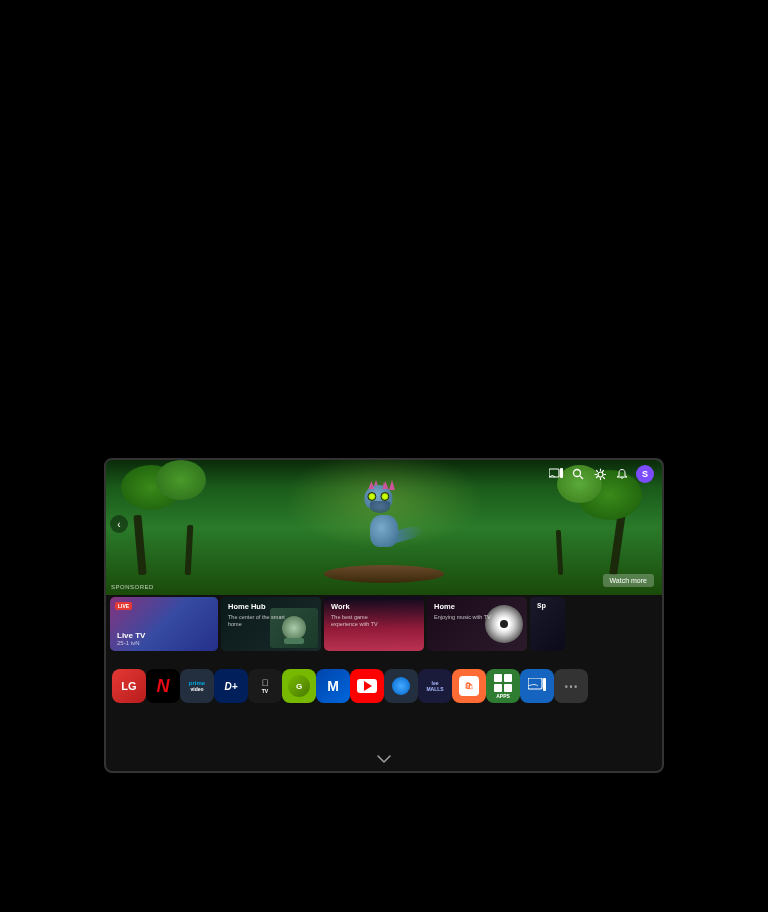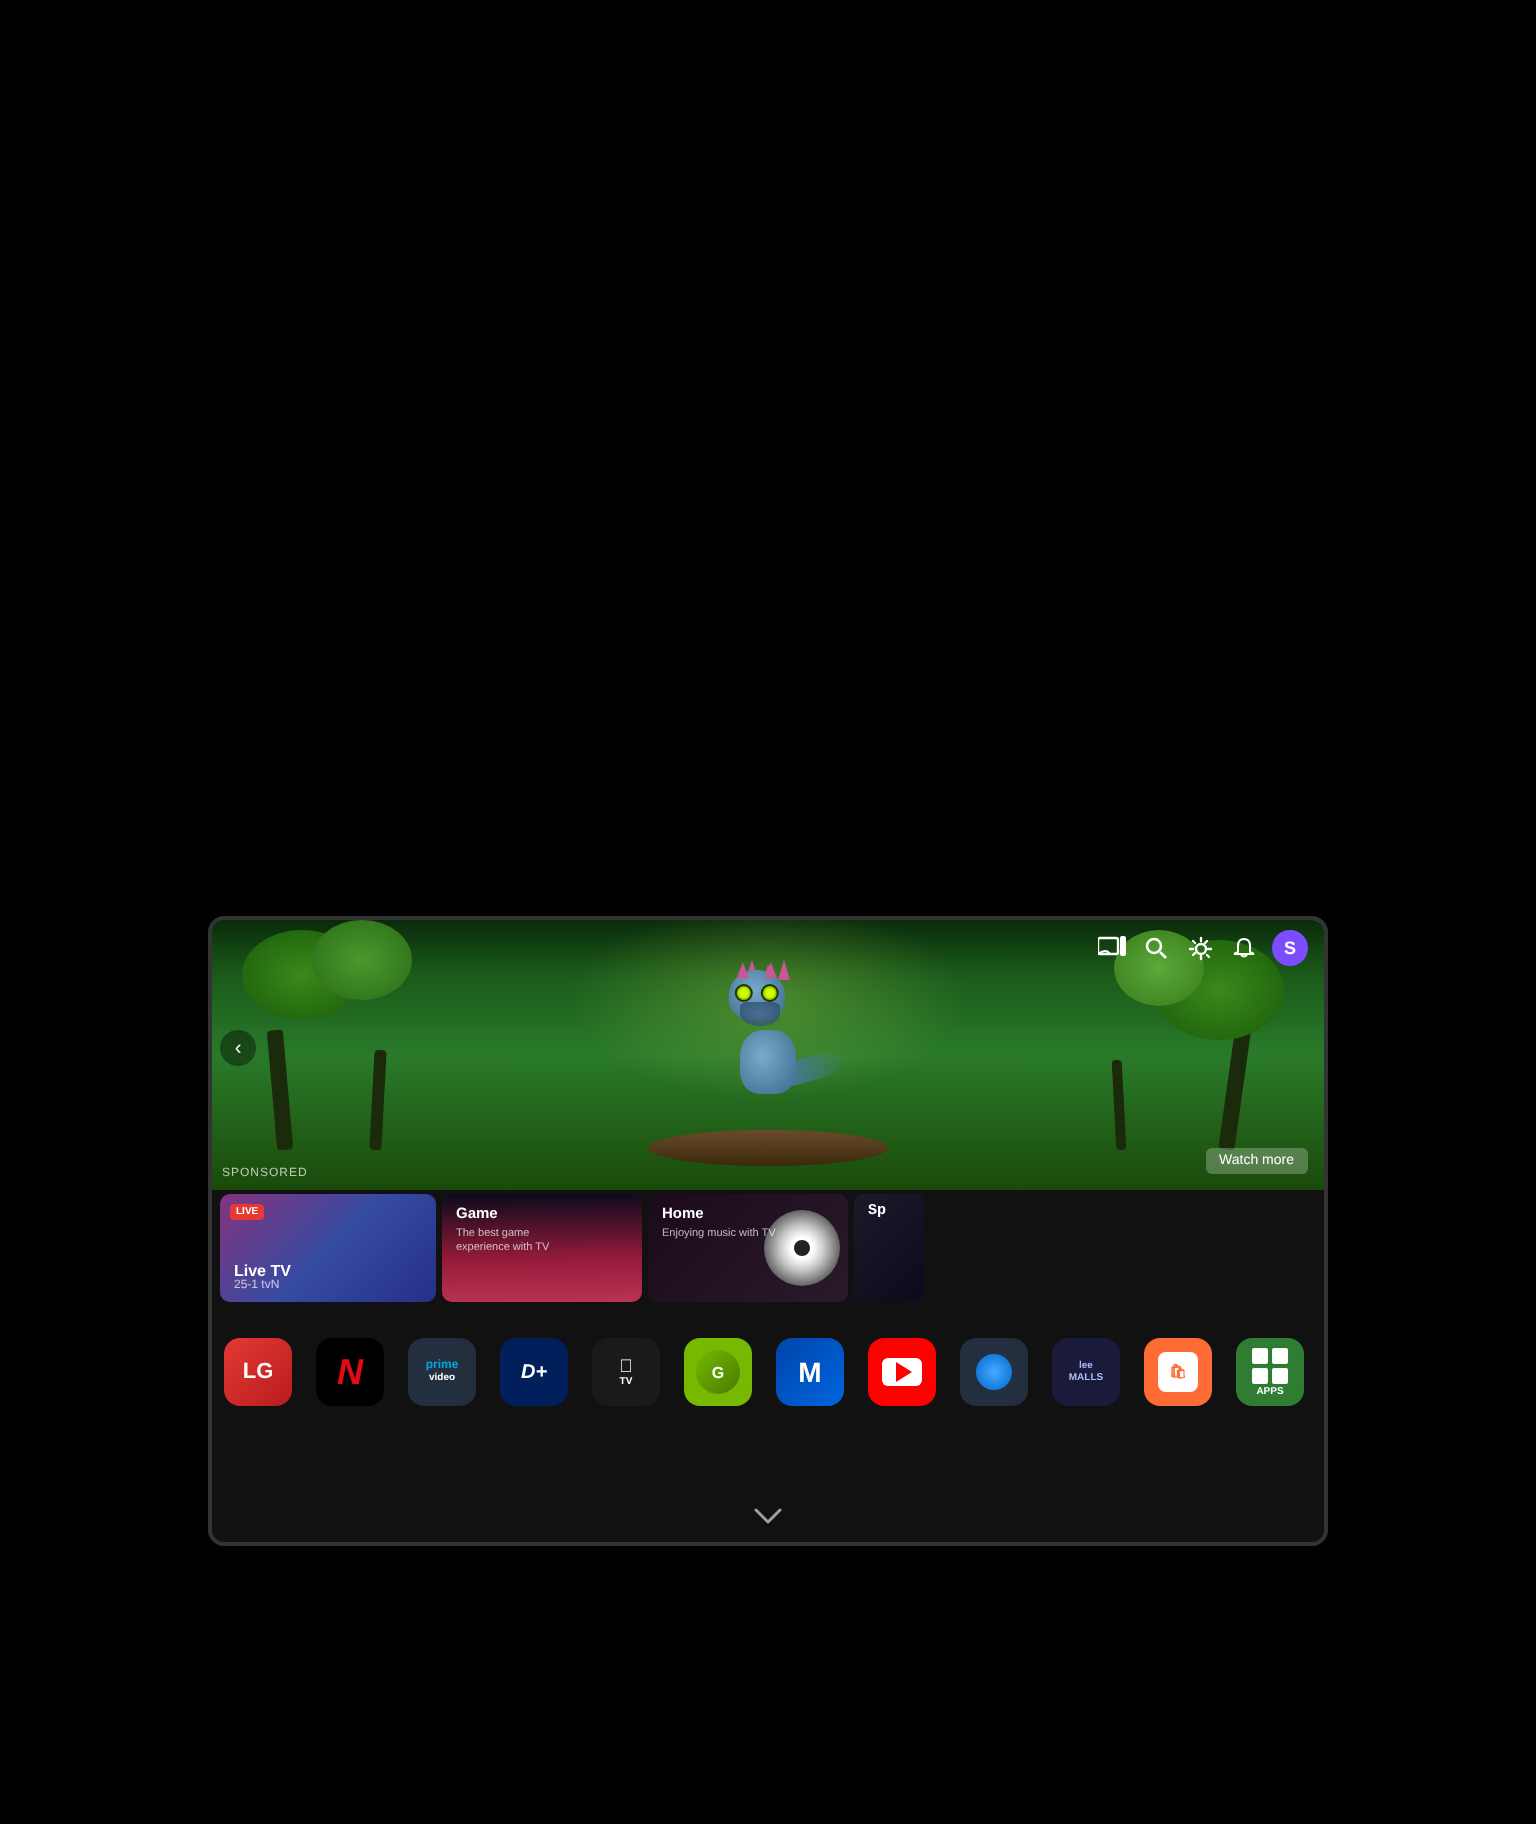--- a/index.html
+++ b/index.html
@@ -274,21 +274,21 @@
 
     
     .apps-row {
       position: absolute;
       top: 202px;
       left: 0;
       width: 100%;
       height: 48px;
       display: flex;
       align-items: center;
-      gap: 12px;
+      gap: 0;
       padding: 0 6px;
       background: #111;
       overflow: hidden;
     }
 
     .app-icon {
       flex: 0 0 auto;
       width: 34px;
       height: 34px;
       border-radius: 8px;
@@ -493,24 +493,33 @@
     <div class="card card-live card-bg-live">
       <div class="live-preview"></div>
       <span class="live-badge">LIVE</span>
       <div class="live-tv-info">
         <div class="live-tv-title">Live TV</div>
         <div class="live-tv-channel">25-1 tvN</div>
       </div>
     </div>
 
 
+    <div class="card card-bg-hub">
+      <div style="position:absolute;top:0;left:0;right:0;bottom:0;background:linear-gradient(135deg,#0a1a1a,#1a2a2a);"></div>
+      <div style="position:absolute;right:3px;bottom:3px;width:48px;height:40px;background:linear-gradient(135deg,#2a4a3a,#1a3a2a);border-radius:3px;overflow:hidden;">
+        <div style="position:absolute;top:8px;left:50%;transform:translateX(-50%);width:24px;height:24px;background:radial-gradient(circle,#aaccaa,#446644);border-radius:50%;"></div>
+        <div style="position:absolute;bottom:4px;left:50%;transform:translateX(-50%);width:20px;height:6px;background:#4a7a5a;border-radius:2px;"></div>
+      </div>
+      <span class="card-title">Home Hub</span>
+      <span class="card-subtitle">The center of the smart home</span>
+    </div>
 
     <div class="card card-bg-game">
       <div class="game-preview"></div>
-      <span class="card-title">Game</span>
+      <span class="card-title">Work</span>
       <span class="card-subtitle">The best game experience with TV</span>
     </div>
 
     <div class="card card-bg-music">
       <div style="position:absolute;top:0;left:0;right:0;bottom:0;background:linear-gradient(135deg,#1a0a1a,#2a1a2a);"></div>
       <div class="music-preview">
         <div class="music-center"></div>
       </div>
       <span class="card-title">Home</span>
       <span class="card-subtitle">Enjoying music with TV</span>

